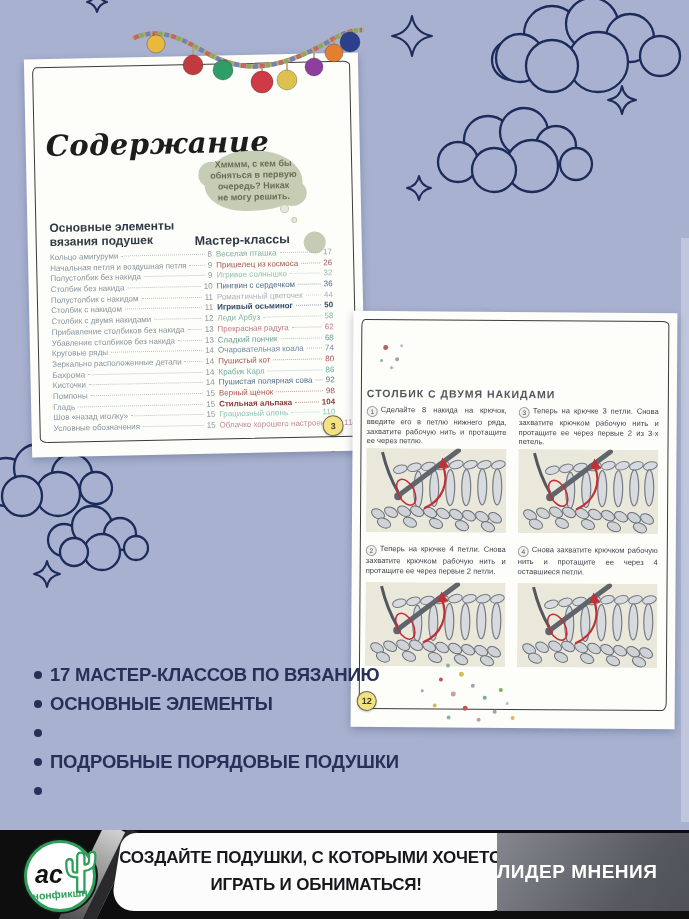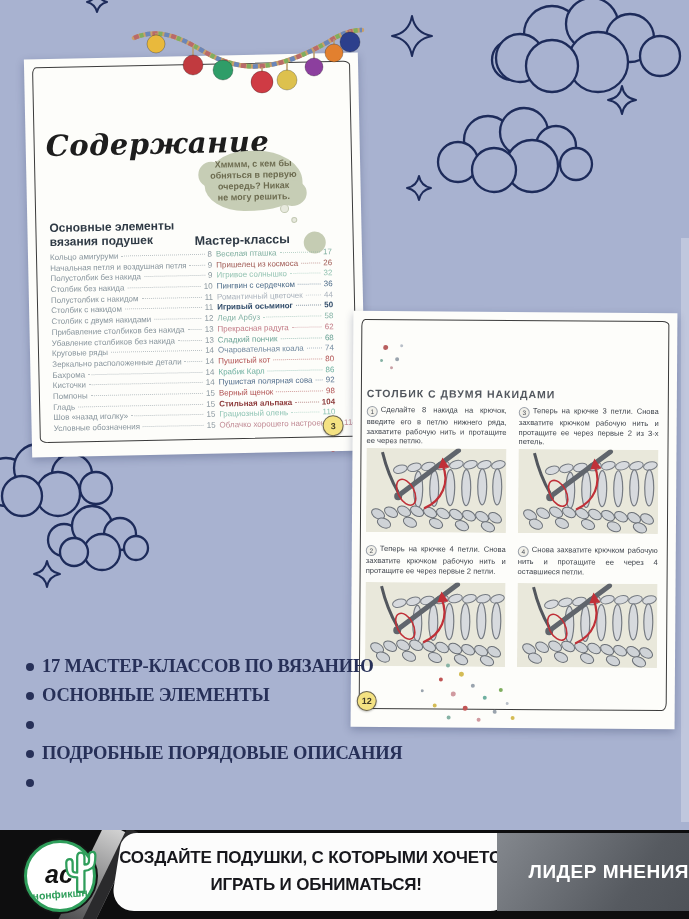--- a/index.html
+++ b/index.html
@@ -60,41 +60,41 @@
   .steps{position:absolute;left:14px;top:94px;right:18px;display:grid;
          grid-template-columns:1fr 1fr;grid-template-rows:auto auto;grid-auto-flow:column;
          column-gap:12px;row-gap:12px;}
   .step-text{min-height:36px;font-size:7.6px;line-height:9.6px;color:#41464e;text-align:justify;}
   .stepnum{display:inline-flex;width:11px;height:11px;border:1px solid #9aa0a8;border-radius:50%;
            align-items:center;justify-content:center;font-size:6.5px;color:#4a4f57;background:#f2f1ea;
            margin-right:3px;vertical-align:-2px;}
   .illus{display:block;width:100%;height:84px;margin-top:2px;}
 
   
-  .features{position:absolute;left:22px;top:648px;margin:4px;padding:0;list-style:none;z-index:2;font-family:Liberation Serif, serif;}
+  .features{position:absolute;left:22px;top:648px;margin:12px;padding:0;list-style:none;z-index:2;}
   .feature{display:flex;align-items:center;height:29px;font-size:18.5px;font-weight:700;
            letter-spacing:-.2px;color:#273058;white-space:nowrap;}
   .bullet{width:8px;height:8px;border-radius:50%;background:#273058;margin-right:8px;flex:0 0 auto;}
 
   
   .banner{position:absolute;left:0;top:830px;width:689px;height:89px;background:#0e0e0f;overflow:hidden;z-index:4;}
   .swoosh{position:absolute;}
   .s1{left:78px;top:-6px;width:34px;height:118px;background:linear-gradient(180deg,#d2d2d2,#3e3e40);transform:rotate(26deg);}
   .s2{left:102px;top:-6px;width:12px;height:114px;background:#2a2a2c;transform:rotate(26deg);}
   .white-panel{position:absolute;left:110px;top:3px;width:400px;height:78px;background:#fcfcfc;
                transform:skewX(-9deg);transform-origin:0 100%;border-radius:14px 20px 20px 24px;}
   .slogan{transform:skewX(9deg);width:100%;height:100%;padding-top:11px;text-align:center;
           font-size:17px;line-height:27px;font-weight:700;color:#17171c;letter-spacing:-.2px;}
   .gray-panel{position:absolute;left:497px;top:3px;width:192px;height:78px;
               background:linear-gradient(125deg,#84888e 0%,#565a60 70%,#4e5258 100%);
-              display:flex;align-items:center;justify-content:flex-end;}
+              display:flex;align-items:center;justify-content:flex-start;}
   .gray-panel span{color:#fff;font-size:19px;font-weight:700;letter-spacing:.5px;}
   .logo{position:absolute;left:24px;top:10px;width:72px;height:72px;background:#fff;border-radius:50%;
         border:3px solid #2f9e5b;box-shadow:0 0 0 2px #141414;}
-  .logo-as{position:absolute;left:18px;top:17px;font-size:25px;font-weight:800;font-style:italic;color:#121212;}
+  .logo-as{position:absolute;left:8px;top:17px;font-size:25px;font-weight:800;font-style:italic;color:#121212;}
   .cactus{position:absolute;left:32px;top:2px;}
   .logo-nf{position:absolute;left:0;right:0;top:45px;text-align:center;font-size:10.5px;font-weight:800;
            color:#2f9e5b;transform:rotate(-4deg);letter-spacing:0;}
 </style>
 </head>
 <body>
 
 <div class="stage">
 
   <svg class="bg-doodles" width="689" height="919" viewBox="0 0 689 919">
@@ -656,21 +656,21 @@
         <span class="bullet"></span>
         <span>ОСНОВНЫЕ ЭЛЕМЕНТЫ</span>
       </li>
 
       <li class="feature">
         <span class="bullet"></span>
       </li>
 
       <li class="feature">
         <span class="bullet"></span>
-        <span>ПОДРОБНЫЕ ПОРЯДОВЫЕ ОПИСАНИЯ</span>
+        <span>ПОДРОБНЫЕ ПОРЯДОВЫЕ ПОДУШКИ</span>
       </li>
 
       <li class="feature">
         <span class="bullet"></span>
       </li>
     </ul>
 
   <div class="banner">
     <div class="swoosh s1"></div>
     <div class="swoosh s2"></div>

